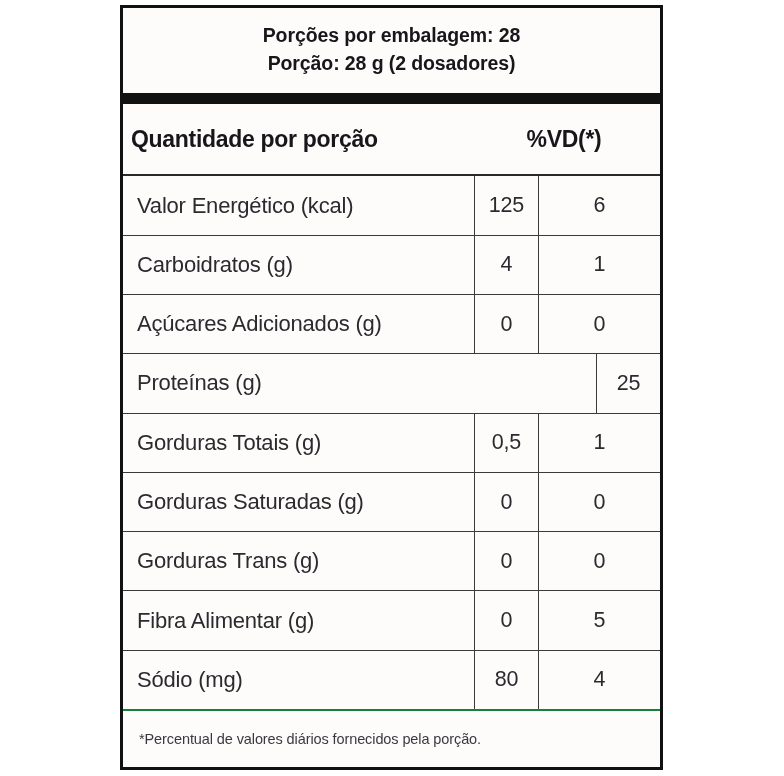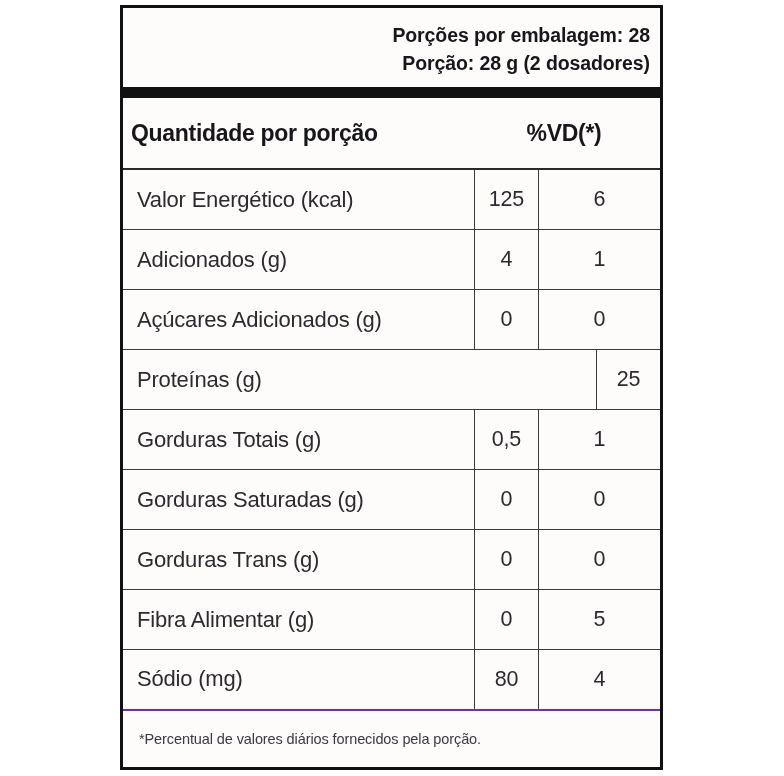--- a/index.html
+++ b/index.html
@@ -31,22 +31,22 @@
     box-sizing: border-box;
     border: 3px solid #111111;
     background: #fdfcfb;
     display: flex;
     flex-direction: column;
     overflow: hidden;
   }
 
   
   .serving-block {
-    padding: 14px 10px 10px 10px;
-    text-align: right;
+    padding: 14px 10px 16px 10px;
+    text-align: center;
     flex: 0 0 auto;
   }
   .serving-line {
     font-size: 19.5px;
     font-weight: bold;
     color: #17161a;
     line-height: 1.42;
     letter-spacing: -0.1px;
     white-space: nowrap;
   }
@@ -98,21 +98,21 @@
   }
   .nutrient-row {
     flex: 1 1 0;
     display: flex;
     align-items: stretch;
     border-bottom: 1.5px solid #3a3a3a;
     box-sizing: border-box;
     min-height: 0;
   }
   .nutrient-row:last-child {
-    border-bottom: 2px solid #6d28d9;
+    border-bottom: 2px solid #15803d;
   }
 
   .cell-name {
     flex: 1 1 auto;
     display: flex;
     align-items: center;
     padding-left: 14px;
     font-size: 22px;
     color: #2b2a2e;
     letter-spacing: -0.2px;
@@ -179,21 +179,21 @@
 
     <div class="rows">
 
       <div class="nutrient-row">
         <div class="cell-name">Valor Energético (kcal)</div>
         <div class="cell-qty">125</div>
         <div class="cell-vd">6</div>
       </div>
 
       <div class="nutrient-row">
-        <div class="cell-name">Adicionados (g)</div>
+        <div class="cell-name">Carboidratos (g)</div>
         <div class="cell-qty">4</div>
         <div class="cell-vd">1</div>
       </div>
 
 
       <div class="nutrient-row">
         <div class="cell-name">Açúcares Adicionados (g)</div>
         <div class="cell-qty">0</div>
         <div class="cell-vd">0</div>
       </div>

